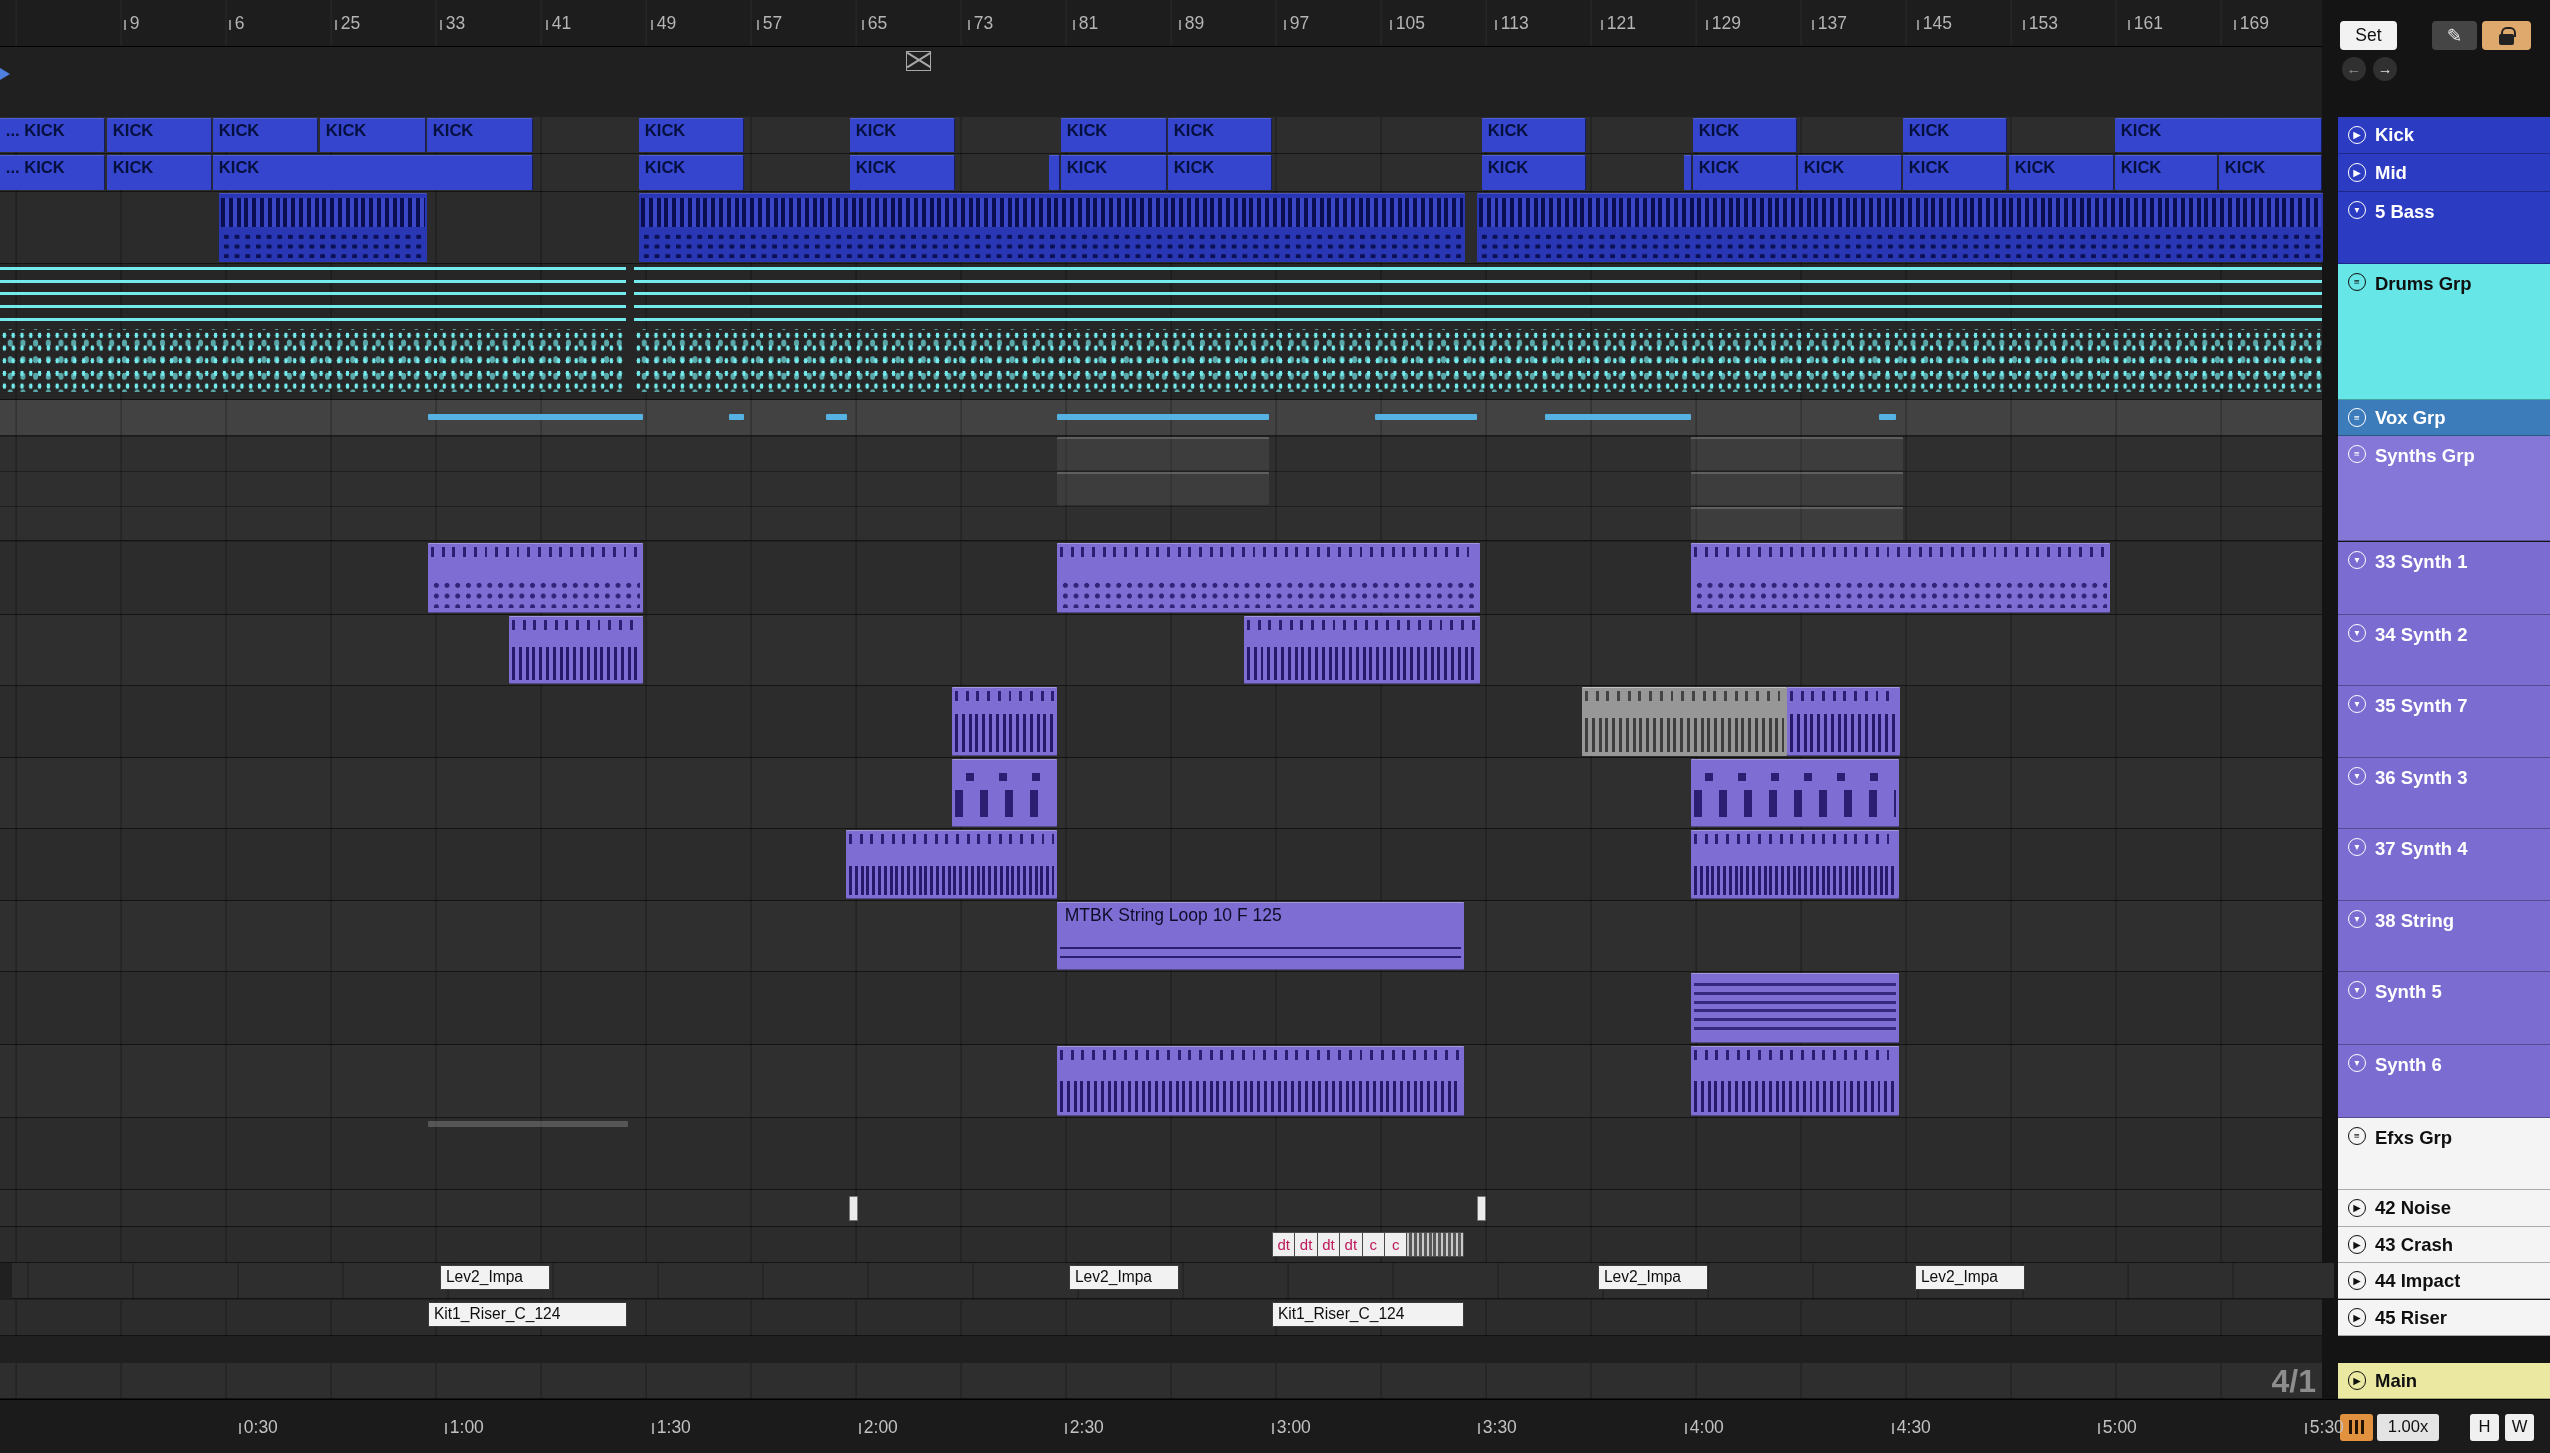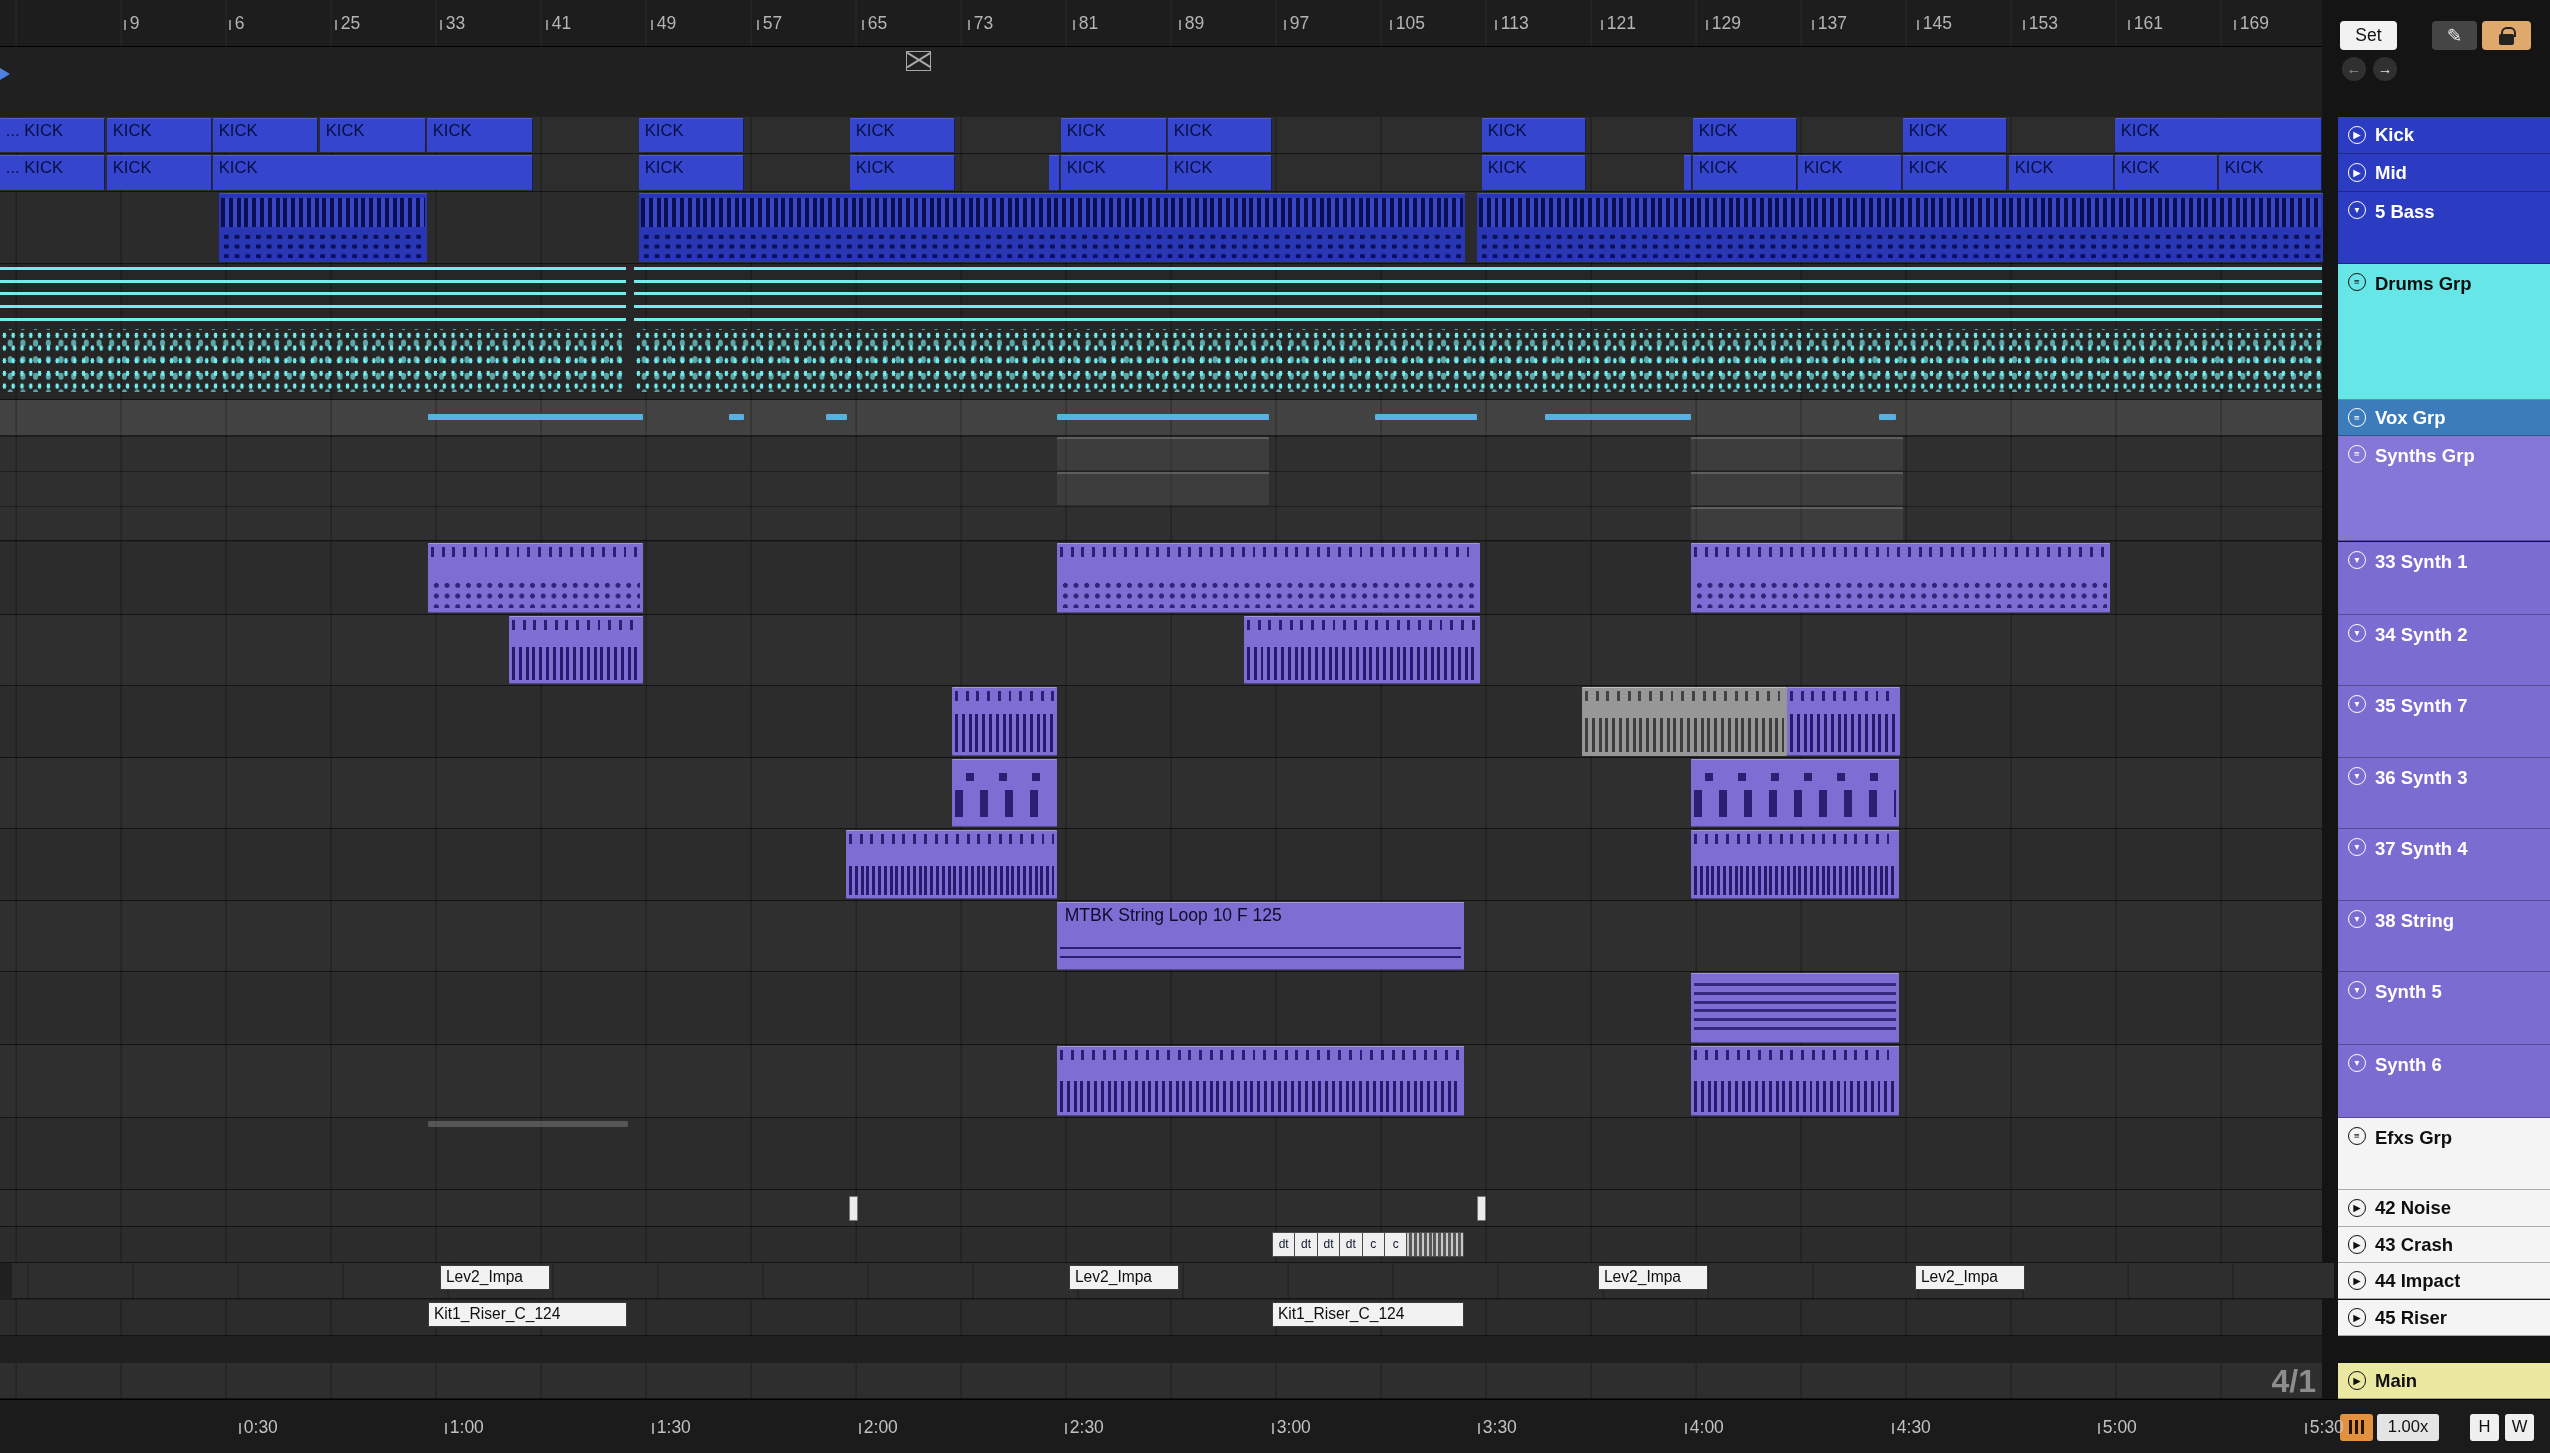--- a/index.html
+++ b/index.html
@@ -20,21 +20,21 @@
     background-image:linear-gradient(90deg, rgba(0,0,0,.38) 0 1px, transparent 1px);
     background-size:105px 100%; background-position:15.6px 0; }
   .lane-synthsgrp { background-image:linear-gradient(90deg, rgba(0,0,0,.38) 0 1px, transparent 1px),
     linear-gradient(180deg, rgba(0,0,0,.35) 0 1px, transparent 1px);
     background-size:105px 100%, 100% 35px; background-position:15.6px 0, 0 0; }
 
   .clip { position:absolute; border-radius:1px; overflow:hidden; }
   .clip-label { display:block; white-space:nowrap; overflow:hidden; }
 
   .clip-kick { background:#3545cd; box-shadow:inset -1px 0 0 rgba(0,0,25,.6), inset 0 1px 0 rgba(255,255,255,.14); }
-  .clip-kick .clip-label { padding:2.9px 5.8px 0; font-size:16.6px; font-weight:400; color:#05103f; }
+  .clip-kick .clip-label { padding:2.9px 5.8px 0; font-size:16.6px; font-weight:700; color:#05103f; }
 
   .clip-bass { background:#2a37b4; box-shadow:inset 0 1px 0 rgba(255,255,255,.15); }
   .clip-bass::before { content:""; position:absolute; left:1.9px; right:1.9px; top:4.9px; height:29px;
     background:repeating-linear-gradient(90deg, rgba(6,10,70,.9) 0 3.9px, rgba(85,100,230,.35) 3.9px 7.8px); }
   .clip-bass::after { content:""; position:absolute; left:1.9px; right:1.9px; top:39px; bottom:3.9px;
     background-image:radial-gradient(rgba(6,10,70,.85) 34%, transparent 36%); background-size:10.7px 9.7px; }
 
   .clip-drums::before { content:""; position:absolute; left:0; right:0; top:1.9px; height:55px;
     background:repeating-linear-gradient(180deg, #74ecee 0 2.9px, transparent 2.9px 12.7px); }
   .clip-drums::after { content:""; position:absolute; left:0; right:0; top:64px; bottom:5.8px;
@@ -74,21 +74,21 @@
   .clip-p7::after { content:""; position:absolute; left:2.9px; right:2.9px; top:9.7px; bottom:7.8px;
     background:repeating-linear-gradient(180deg, rgba(24,10,90,.7) 0 2.9px, transparent 2.9px 8.8px); }
   .clip-p8::after { content:""; position:absolute; left:2.9px; right:2.9px; bottom:3.9px; height:45%;
     background:repeating-linear-gradient(90deg, rgba(24,10,90,.85) 0 2.9px, transparent 2.9px 6.8px); }
 
   .clip-wl { background:#f2f2f2; border:1px solid #3a3a3a; }
   .clip-wl .clip-label { padding:1.9px 4.9px; font-size:15.6px; color:#0e0e0e; }
 
   .clip-dtgroup { display:flex; align-items:stretch; background:transparent; overflow:hidden; }
   .dtcell { flex:0 0 22.4px; background:#efefef; border:1px solid #4a4a4a; border-right:none;
-    font-size:12px; color:#0f172a; display:flex; align-items:center; justify-content:center; }
+    font-size:15px; color:#be185d; display:flex; align-items:center; justify-content:center; }
   .dthatch { flex:1; border:1px solid #4a4a4a;
     background:repeating-linear-gradient(90deg, #c9c9c9 0 1.9px, #575757 1.9px 4.9px); }
 
   .signature { position:absolute; left:2211px; top:1363px; width:105px; height:36px;
     font-size:32px; font-weight:600; color:#8d8d8d; text-align:right; line-height:36px; }
 
   .marker-xbox { position:absolute; left:906px; top:51px; width:25px; height:19.5px; border:1.9px solid #a8a8a8; }
   .marker-xbox::before, .marker-xbox::after { content:""; position:absolute; left:-1.9px; top:6.8px; width:28px; height:1.9px; background:#a8a8a8; }
   .marker-xbox::before { transform:rotate(32deg); }
   .marker-xbox::after  { transform:rotate(-32deg); }

